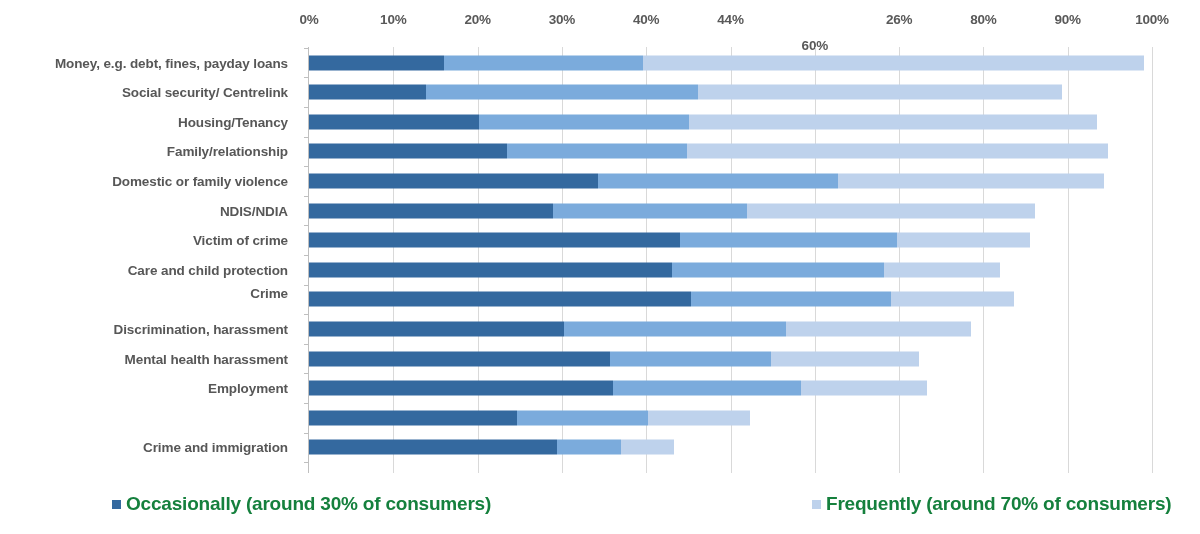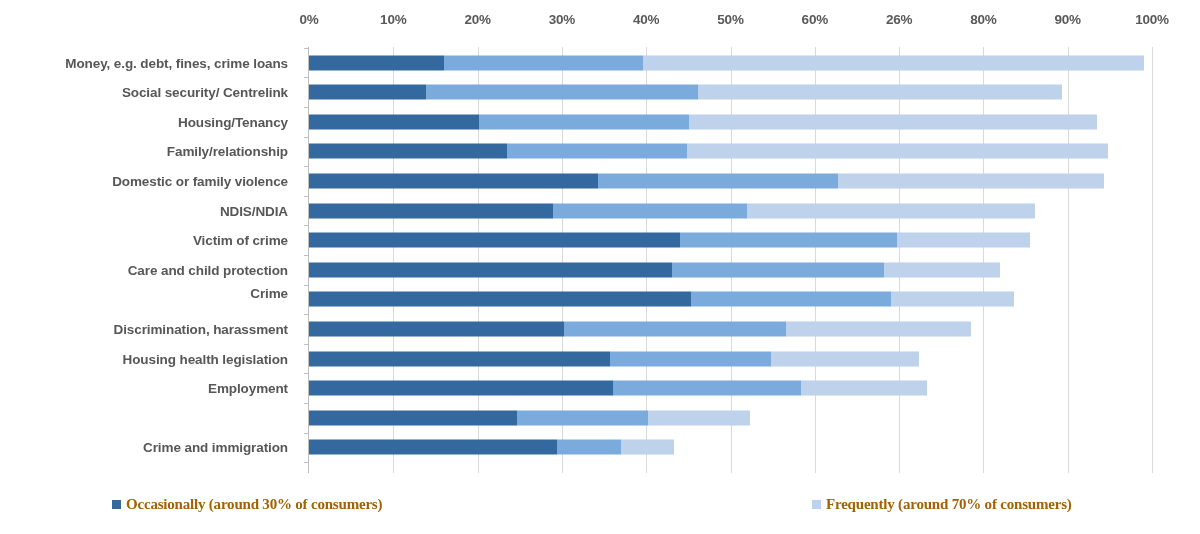--- a/index.html
+++ b/index.html
@@ -119,58 +119,57 @@
     height: 20px;
     white-space: nowrap;
   }
   .legend-swatch {
     width: 9px;
     height: 9px;
     margin-right: 5px;
     flex: 0 0 auto;
   }
   .legend-text {
-    font-size: 15px;
+    font-size: 19px;
     font-weight: bold;
-    color: #a16207;
+    color: #15803d;
     letter-spacing: -0.2px;
-    font-family: Liberation Serif, serif;
   }
 </style>
 </head>
 <body>
 
 <div id="chart-root">
 
   <div class="x-axis-labels">
       <div class="x-tick-label" style="left: 309px;">0%</div>
       <div class="x-tick-label" style="left: 393.3px;">10%</div>
       <div class="x-tick-label" style="left: 477.6px;">20%</div>
       <div class="x-tick-label" style="left: 561.9px;">30%</div>
       <div class="x-tick-label" style="left: 646.2px;">40%</div>
-      <div class="x-tick-label" style="left: 730.5px;">50%</div>
-      <div class="x-tick-label" style="left: 814.8px;">60%</div>
+      <div class="x-tick-label" style="left: 730.5px;">44%</div>
+      <div class="x-tick-label" style="left: 814.8px; margin-top: 26px;">60%</div>
       <div class="x-tick-label" style="left: 899.1px;">26%</div>
       <div class="x-tick-label" style="left: 983.4px;">80%</div>
       <div class="x-tick-label" style="left: 1067.7px;">90%</div>
       <div class="x-tick-label" style="left: 1152px;">100%</div>
     </div>
 
   <div class="cat-labels">
-      <div class="cat-label" style="top: 15.5px;">Money, e.g. debt, fines, crime loans</div>
+      <div class="cat-label" style="top: 15.5px;">Money, e.g. debt, fines, payday loans</div>
       <div class="cat-label" style="top: 45.1px;">Social security/ Centrelink</div>
       <div class="cat-label" style="top: 74.7px;">Housing/Tenancy</div>
       <div class="cat-label" style="top: 104.3px;">Family/relationship</div>
       <div class="cat-label" style="top: 133.9px;">Domestic or family violence</div>
       <div class="cat-label" style="top: 163.5px;">NDIS/NDIA</div>
       <div class="cat-label" style="top: 193.1px;">Victim of crime</div>
       <div class="cat-label" style="top: 222.7px;">Care and child protection</div>
       <div class="cat-label" style="top: 246px;">Crime</div>
       <div class="cat-label" style="top: 281.9px;">Discrimination, harassment</div>
-      <div class="cat-label" style="top: 311.5px;">Housing health legislation</div>
+      <div class="cat-label" style="top: 311.5px;">Mental health harassment</div>
       <div class="cat-label" style="top: 341.1px;">Employment</div>
       <div class="cat-label" style="top: 400.3px;">Crime and immigration</div>
     </div>
 
   <div class="plot">
     <div class="axis-line-y"></div>
   <div class="gridline" style="left: 84.3px;"></div>
       <div class="gridline" style="left: 168.6px;"></div>
       <div class="gridline" style="left: 252.9px;"></div>
       <div class="gridline" style="left: 337.2px;"></div>

